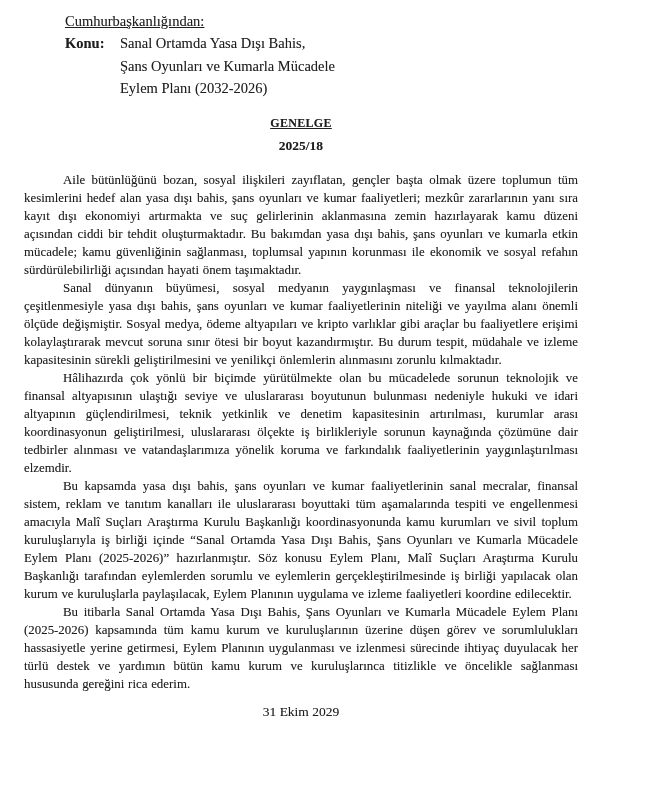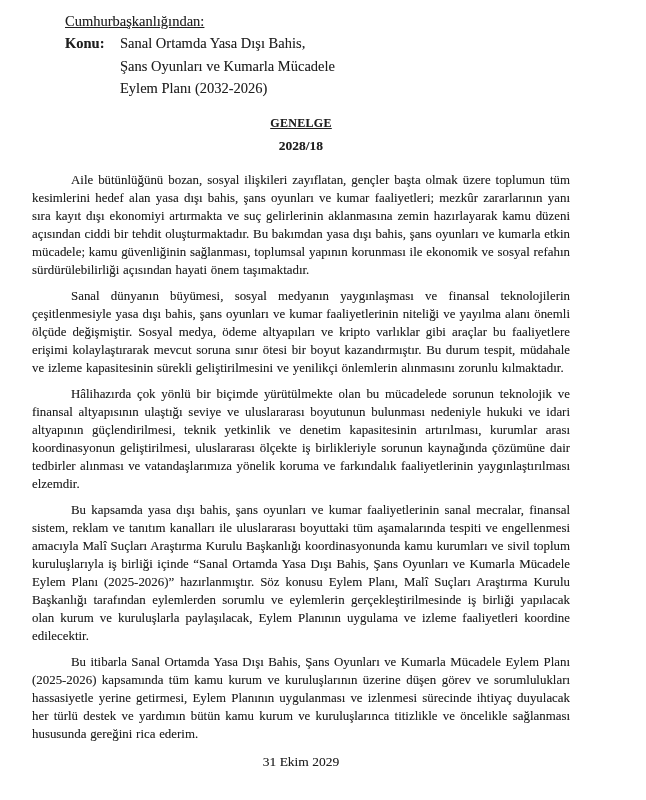--- a/index.html
+++ b/index.html
@@ -56,21 +56,21 @@
     font-size: 13.5px;
     margin-top: 7px;
   }
   .doc-body {
     margin-top: 17px;
     font-size: 12.9px;
     line-height: 18px;
     text-align: justify;
   }
   .doc-body p {
-    margin: 8px;
+    margin: 0;
     padding: 0;
     text-indent: 39px;
     word-spacing: 0.5px;
   }
   .doc-date {
     margin-top: 11px;
     text-align: center;
     font-size: 13.5px;
   }
 </style>
@@ -88,21 +88,21 @@
         <div>Şans Oyunları ve Kumarla Mücadele</div>
         <div>Eylem Planı (2032-2026)</div>
       </div>
     </div>
   </div>
 
   <div class="title-block">
     <div>
       <span class="doc-title">GENELGE</span>
     </div>
-    <div class="doc-number">2028/18</div>
+    <div class="doc-number">2025/18</div>
   </div>
 
   <div class="doc-body">
     <p>Aile bütünlüğünü bozan, sosyal ilişkileri zayıflatan, gençler başta olmak üzere toplumun tüm kesimlerini hedef alan yasa dışı bahis, şans oyunları ve kumar faaliyetleri; mezkûr zararlarının yanı sıra kayıt dışı ekonomiyi artırmakta ve suç gelirlerinin aklanmasına zemin hazırlayarak kamu düzeni açısından ciddi bir tehdit oluşturmaktadır. Bu bakımdan yasa dışı bahis, şans oyunları ve kumarla etkin mücadele; kamu güvenliğinin sağlanması, toplumsal yapının korunması ile ekonomik ve sosyal refahın sürdürülebilirliği açısından hayati önem taşımaktadır.</p>
     <p>Sanal dünyanın büyümesi, sosyal medyanın yaygınlaşması ve finansal teknolojilerin çeşitlenmesiyle yasa dışı bahis, şans oyunları ve kumar faaliyetlerinin niteliği ve yayılma alanı önemli ölçüde değişmiştir. Sosyal medya, ödeme altyapıları ve kripto varlıklar gibi araçlar bu faaliyetlere erişimi kolaylaştırarak mevcut soruna sınır ötesi bir boyut kazandırmıştır. Bu durum tespit, müdahale ve izleme kapasitesinin sürekli geliştirilmesini ve yenilikçi önlemlerin alınmasını zorunlu kılmaktadır.</p>
     <p>Hâlihazırda çok yönlü bir biçimde yürütülmekte olan bu mücadelede sorunun teknolojik ve finansal altyapısının ulaştığı seviye ve uluslararası boyutunun bulunması nedeniyle hukuki ve idari altyapının güçlendirilmesi, teknik yetkinlik ve denetim kapasitesinin artırılması, kurumlar arası koordinasyonun geliştirilmesi, uluslararası ölçekte iş birlikleriyle sorunun kaynağında çözümüne dair tedbirler alınması ve vatandaşlarımıza yönelik koruma ve farkındalık faaliyetlerinin yaygınlaştırılması elzemdir.</p>
     <p>Bu kapsamda yasa dışı bahis, şans oyunları ve kumar faaliyetlerinin sanal mecralar, finansal sistem, reklam ve tanıtım kanalları ile uluslararası boyuttaki tüm aşamalarında tespiti ve engellenmesi amacıyla Malî Suçları Araştırma Kurulu Başkanlığı koordinasyonunda kamu kurumları ve sivil toplum kuruluşlarıyla iş birliği içinde “Sanal Ortamda Yasa Dışı Bahis, Şans Oyunları ve Kumarla Mücadele Eylem Planı (2025-2026)” hazırlanmıştır. Söz konusu Eylem Planı, Malî Suçları Araştırma Kurulu Başkanlığı tarafından eylemlerden sorumlu ve eylemlerin gerçekleştirilmesinde iş birliği yapılacak olan kurum ve kuruluşlarla paylaşılacak, Eylem Planının uygulama ve izleme faaliyetleri koordine edilecektir.</p>
     <p>Bu itibarla Sanal Ortamda Yasa Dışı Bahis, Şans Oyunları ve Kumarla Mücadele Eylem Planı (2025-2026) kapsamında tüm kamu kurum ve kuruluşlarının üzerine düşen görev ve sorumlulukları hassasiyetle yerine getirmesi, Eylem Planının uygulanması ve izlenmesi sürecinde ihtiyaç duyulacak her türlü destek ve yardımın bütün kamu kurum ve kuruluşlarınca titizlikle ve öncelikle sağlanması hususunda gereğini rica ederim.</p>
   </div>
 

